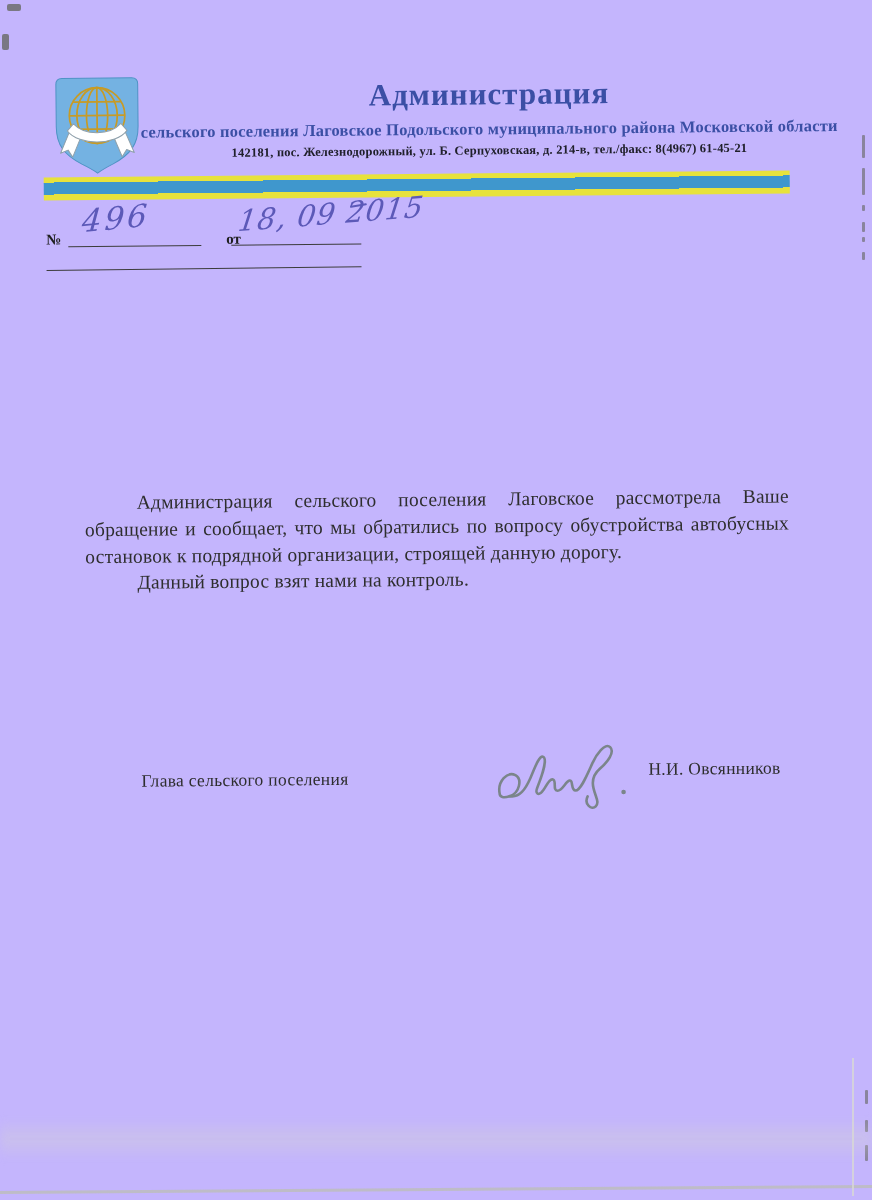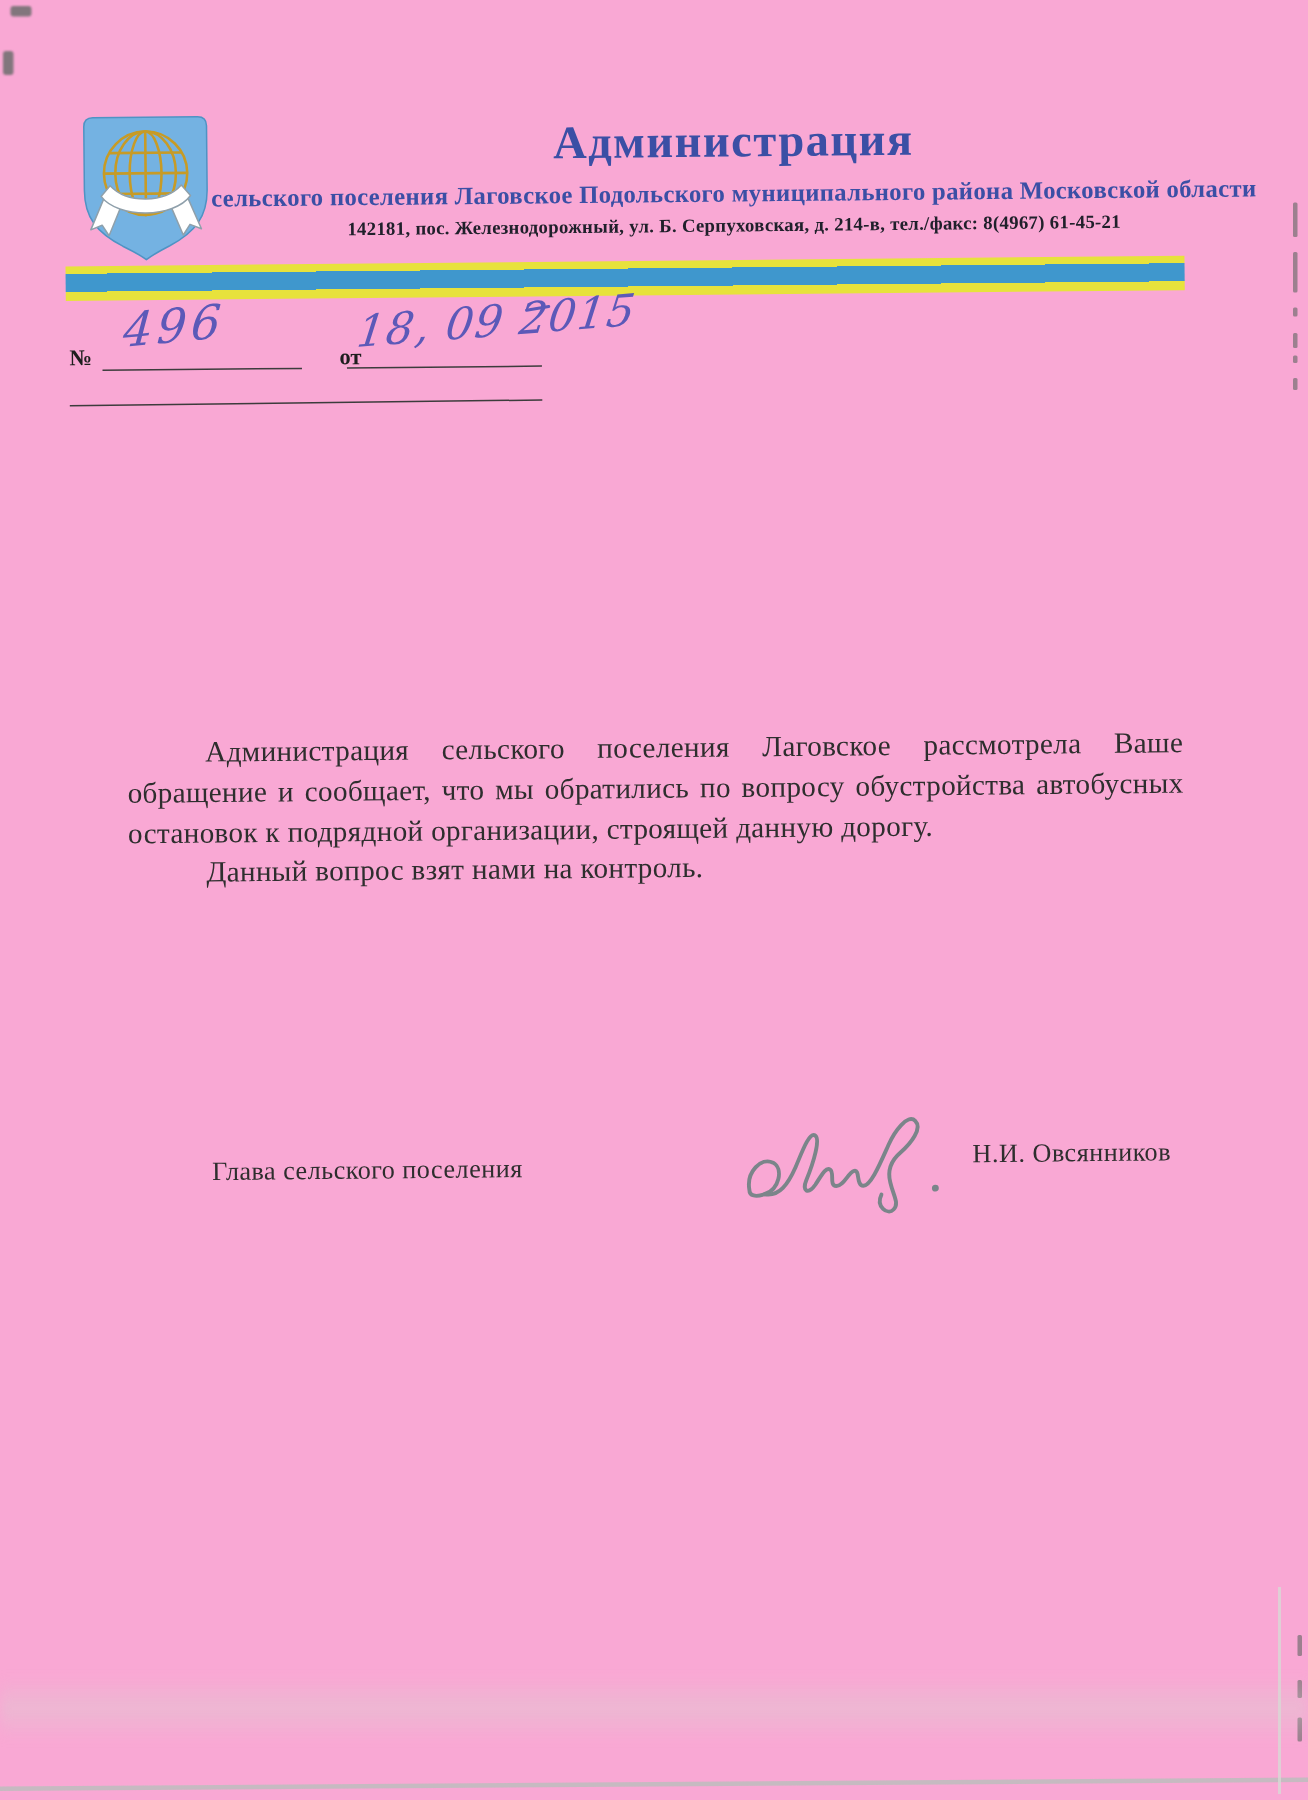--- a/index.html
+++ b/index.html
@@ -1,17 +1,17 @@
 <!DOCTYPE html>
 <html style="--header_blue: #3b4fa5; --band_yellow: #e7e23c; --band_blue: #3f97cd; --shield_blue: #74b2e2; --shield_border: #4f93c4; --globe_gold: #c79b26; --ink_blue: #5c59b8; --signature_gray: #7b858a;"><head>
 <meta charset="utf-8">
 <style>
   html,body{margin:0;padding:0;background:#ffffff;}
   .page{
-    position:relative;width:872px;height:1200px;background:#f9a8d4;
+    position:relative;width:872px;height:1200px;background:#c4b5fd;
     overflow:hidden;font-family:"Liberation Serif",serif;
   }
   .tilt{position:absolute;inset:0;transform:rotate(-0.55deg);transform-origin:420px 420px;}
 
   
   .emblem{position:absolute;left:55px;top:71px;width:90px;height:100px;}
   .head-text{position:absolute;left:142px;top:78px;width:700px;text-align:center;}
   .title{font-size:31px;font-weight:bold;color:var(--header_blue);letter-spacing:1px;line-height:34px;}
   .subtitle{font-size:16.5px;font-weight:bold;color:var(--header_blue);margin-top:8px;letter-spacing:.2px;}
   .address{font-size:12.5px;font-weight:bold;color:#20202b;margin-top:4px;letter-spacing:.2px;}

